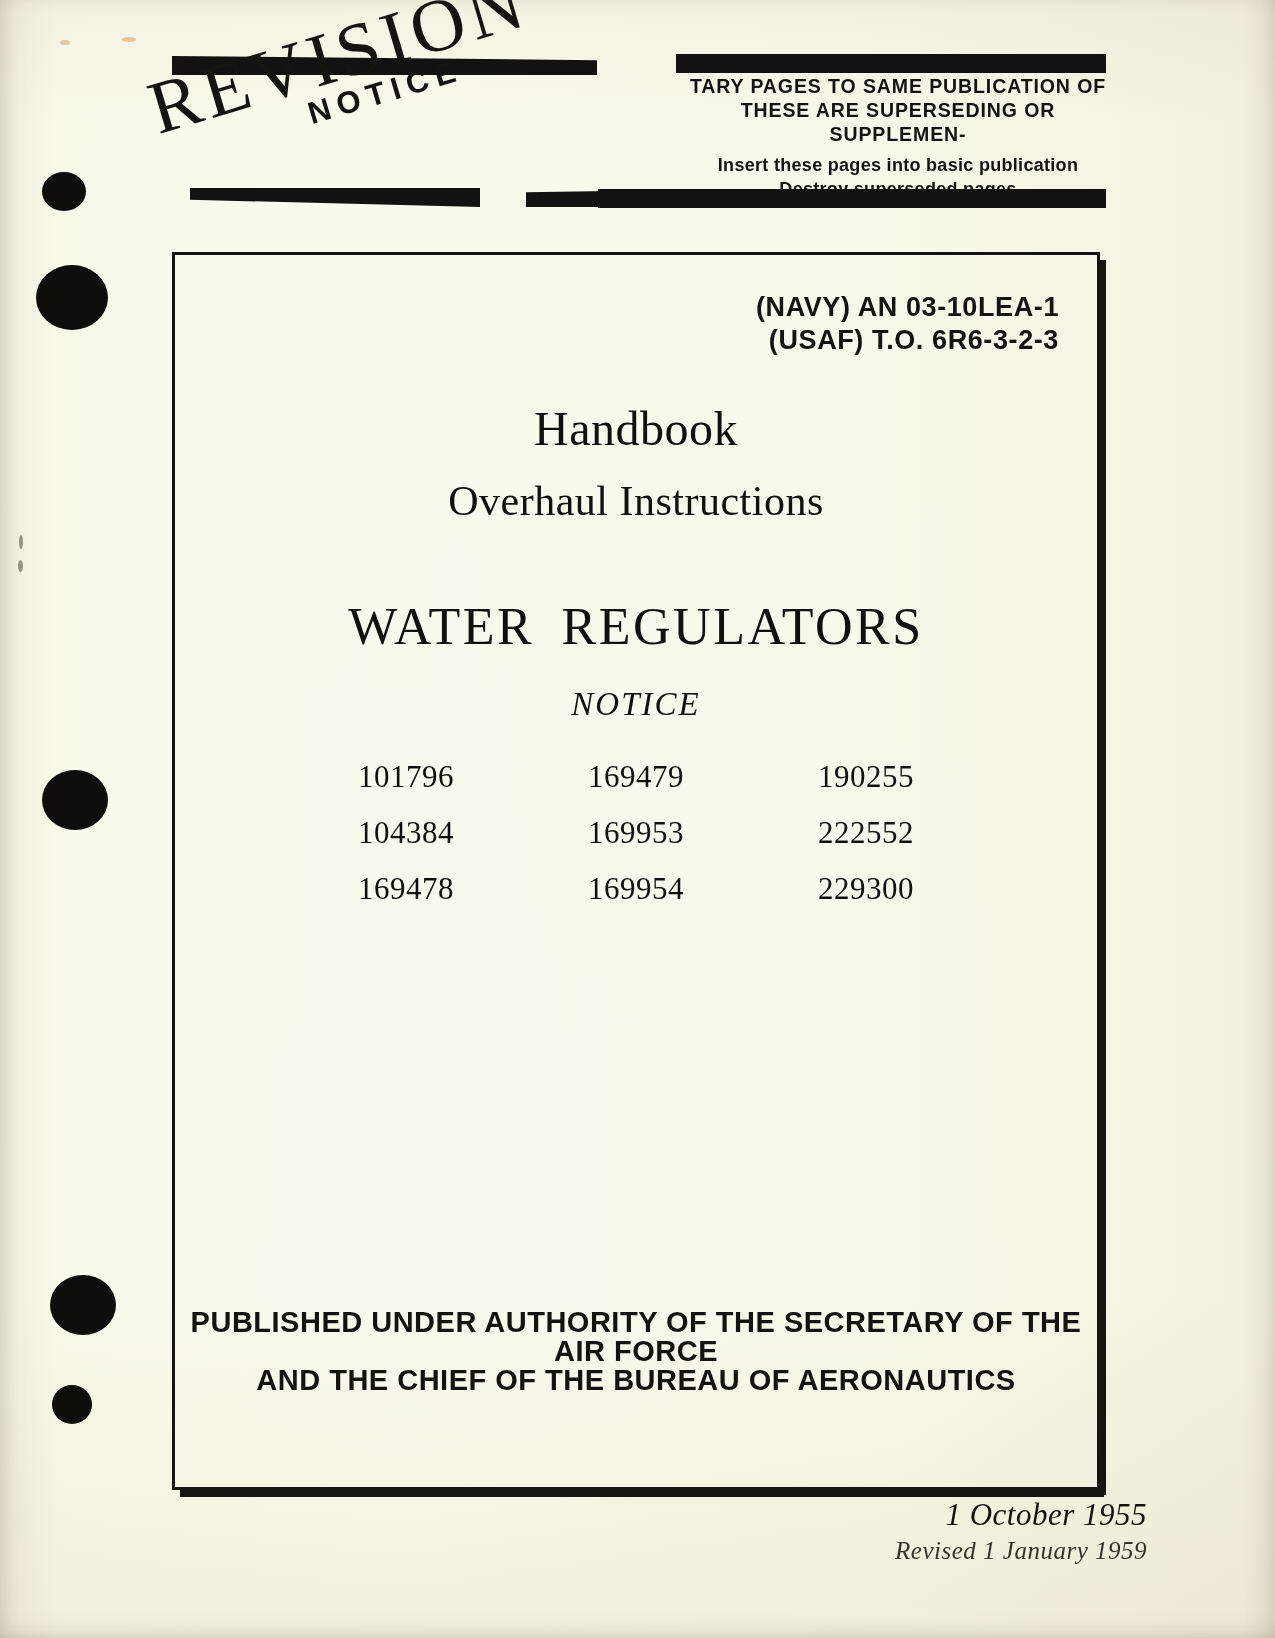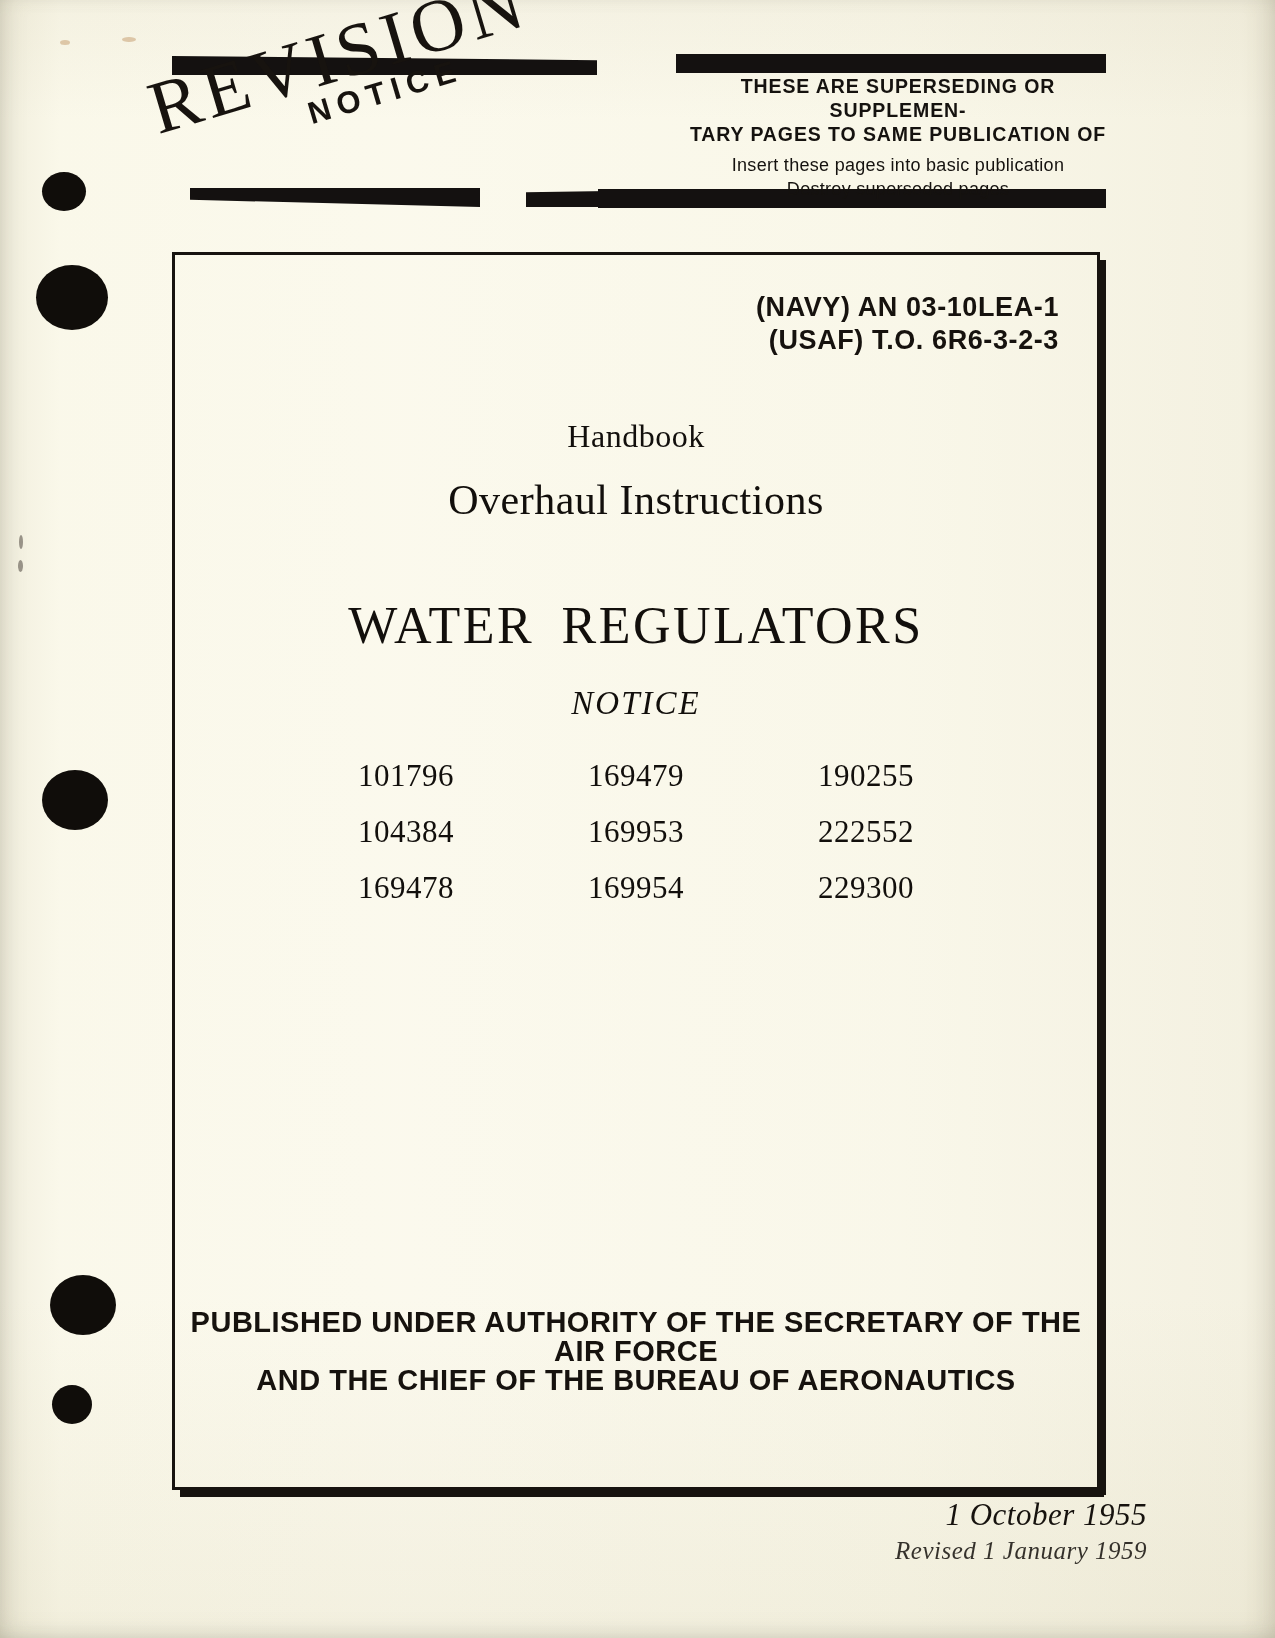--- a/index.html
+++ b/index.html
@@ -120,21 +120,21 @@
     font-family: "Liberation Sans", "DejaVu Sans", sans-serif;
     color: #15120f;
   }
   #banner-text .strong-line {
     font-weight: 700;
     font-size: 19.5px;
     letter-spacing: .9px;
     line-height: 24px;
   }
   #banner-text .sub-line {
-    font-weight: 400;
+    font-weight: 700;
     font-size: 18px;
     letter-spacing: .3px;
     line-height: 24px;
     margin-top: 7px;
   }
   #banner-text .sub-line:last-child { margin-top: 0; }
 
   
   #main-box {
     position: absolute;
@@ -173,24 +173,23 @@
     color: #16120e;
   }
 
   #title-block {
     position: absolute;
     left: 0; right: 0;
     top: 150px;
     text-align: center;
   }
   .t-handbook {
-    font-size: 32px;
+    font-size: 48px;
     letter-spacing: .5px;
     line-height: 1.0;
-    margin-top: 15px;
   }
   .t-overhaul {
     font-size: 42px;
     letter-spacing: .5px;
     margin-top: 24px;
   }
   .t-subject {
     font-size: 52px;
     letter-spacing: 2.5px;
     margin-top: 72px;
@@ -278,22 +277,22 @@
     <div class="bar bar-bl"></div>
     <div class="bar bar-bm"></div>
     <div class="bar bar-br"></div>
 
     <div id="revision-word">
       <div class="rev">REVISION</div>
       <div class="notice">NOTICE</div>
     </div>
 
     <div id="banner-text">
+      <div class="strong-line">TARY PAGES TO SAME PUBLICATION OF</div>
       <div class="strong-line">THESE ARE SUPERSEDING OR SUPPLEMEN-</div>
-      <div class="strong-line">TARY PAGES TO SAME PUBLICATION OF</div>
       <div class="sub-line">Insert these pages into basic publication</div>
       <div class="sub-line">Destroy superseded pages</div>
     </div>
   </div>
 
   <div id="main-box">
 
     <div id="pub-ids">
       <div>(NAVY) AN 03-10LEA-1</div>
       <div>(USAF) T.O. 6R6-3-2-3</div>

